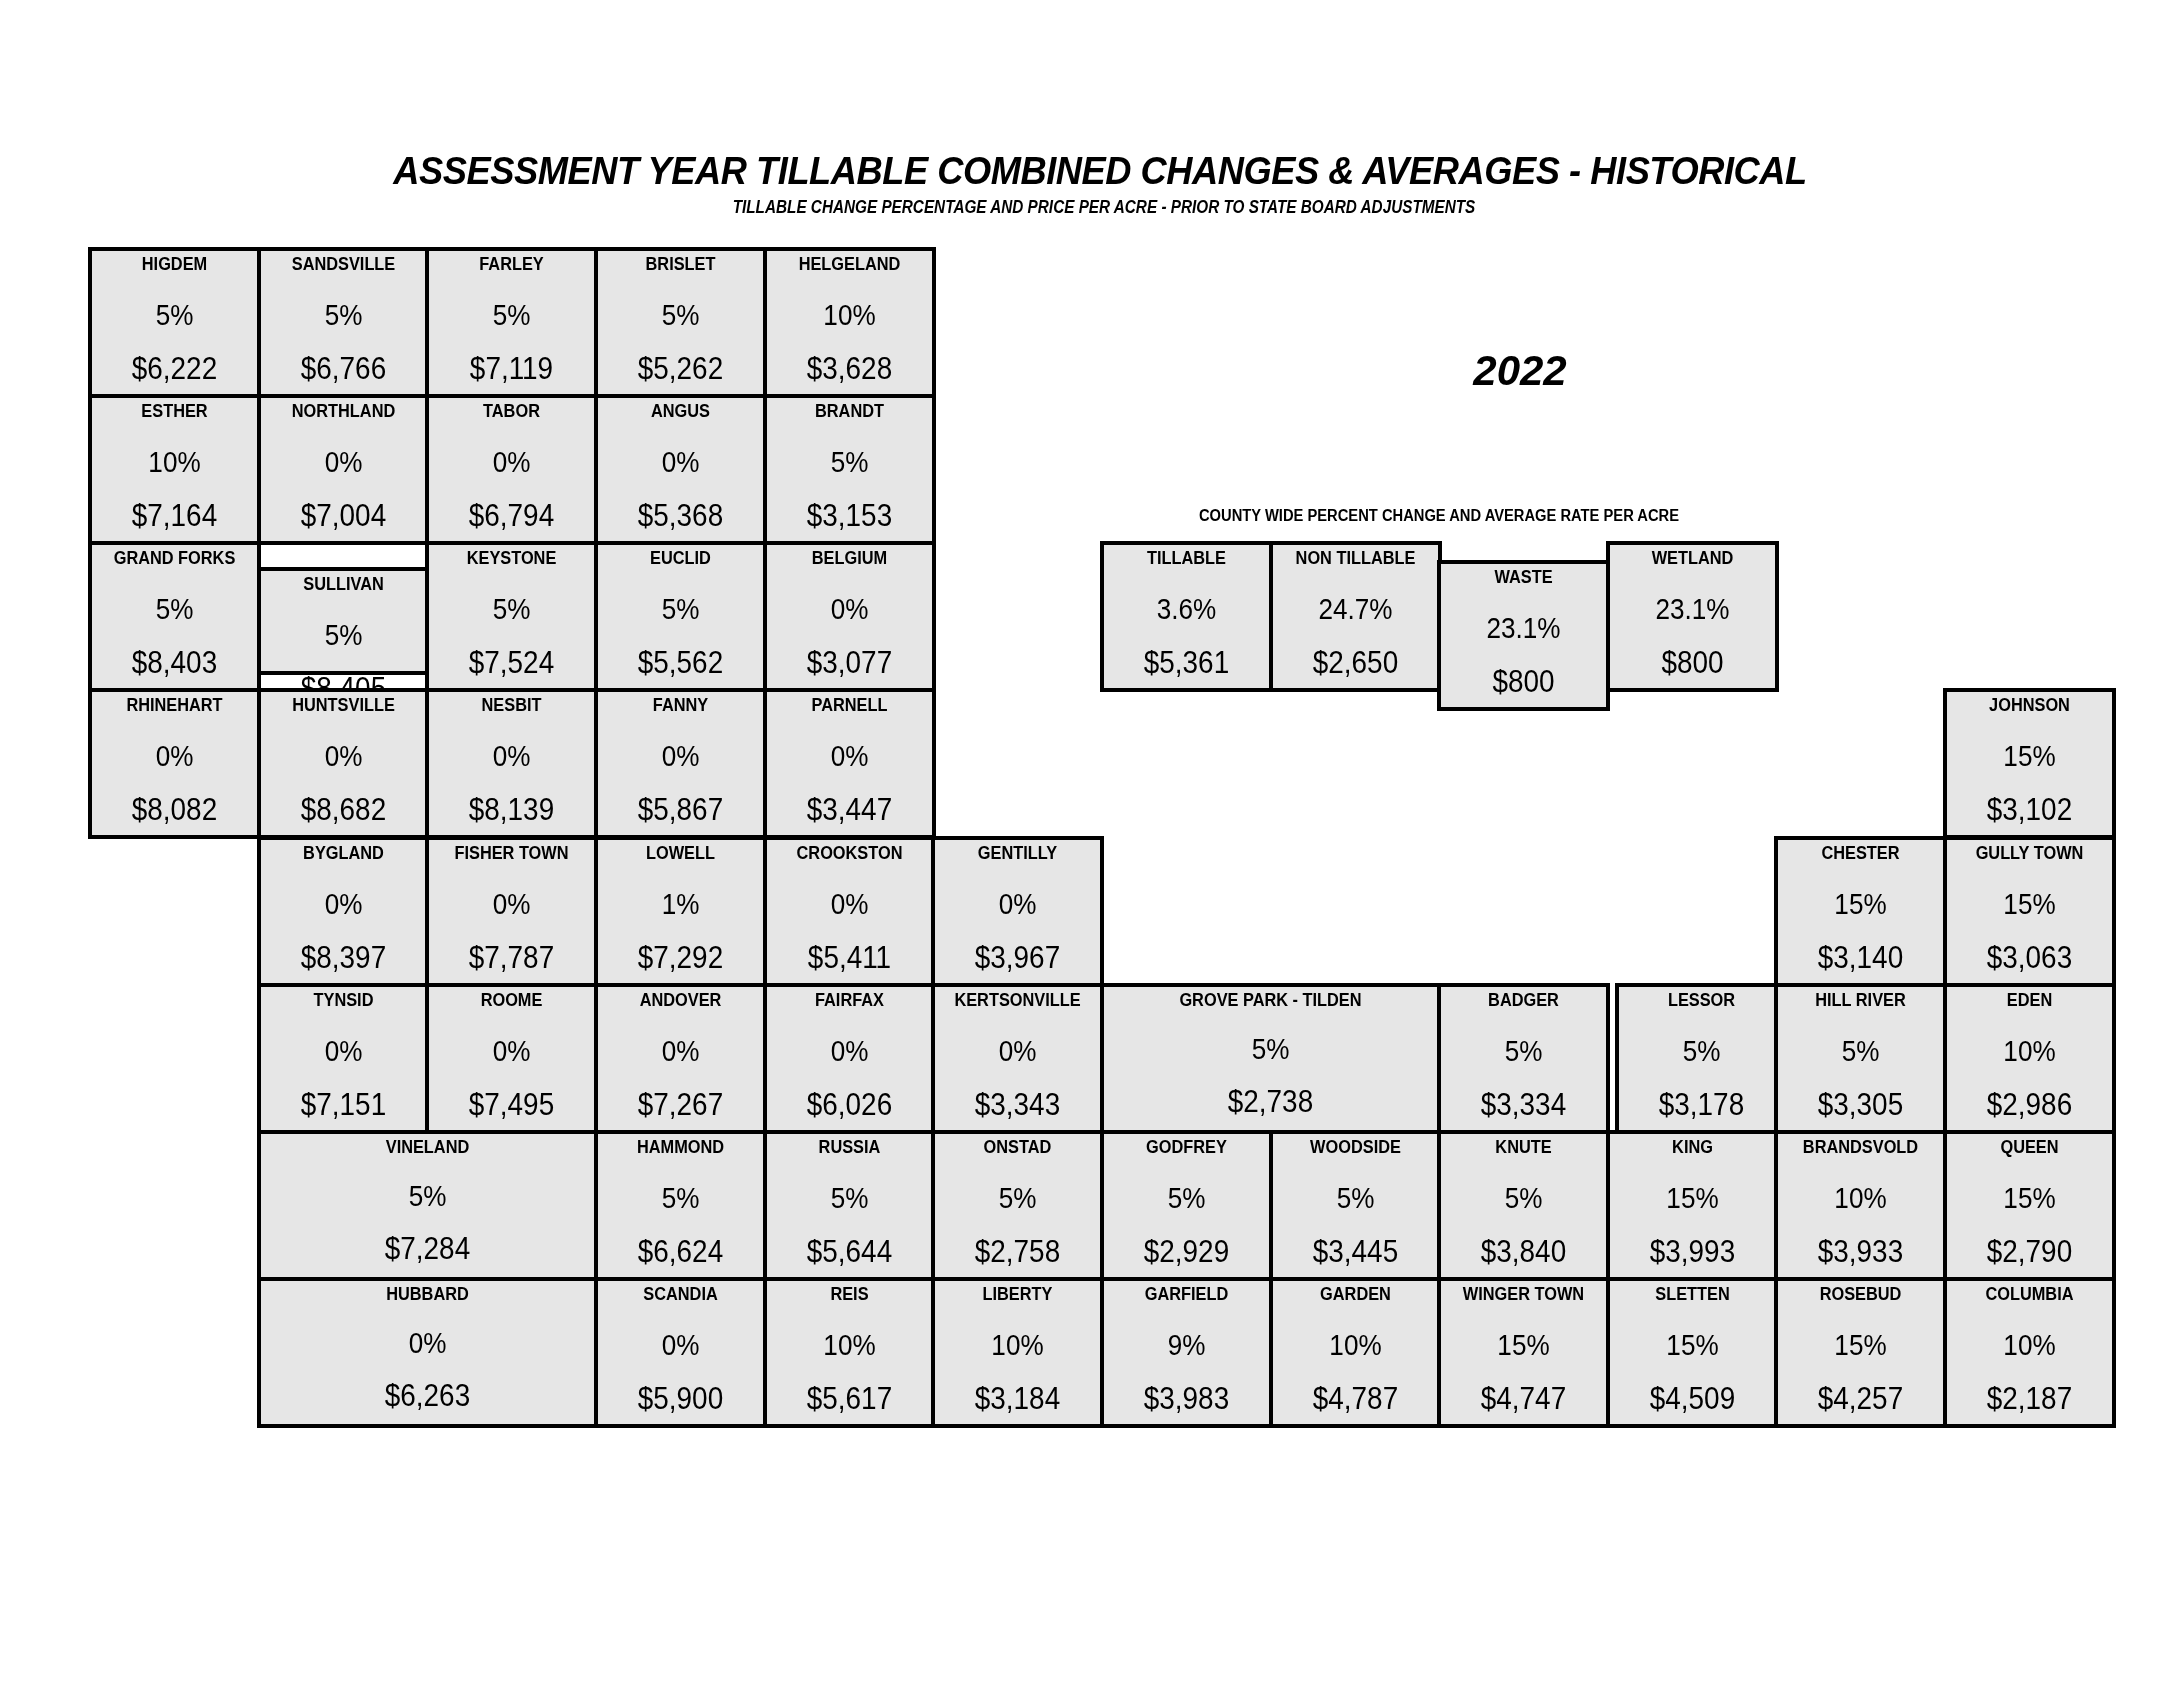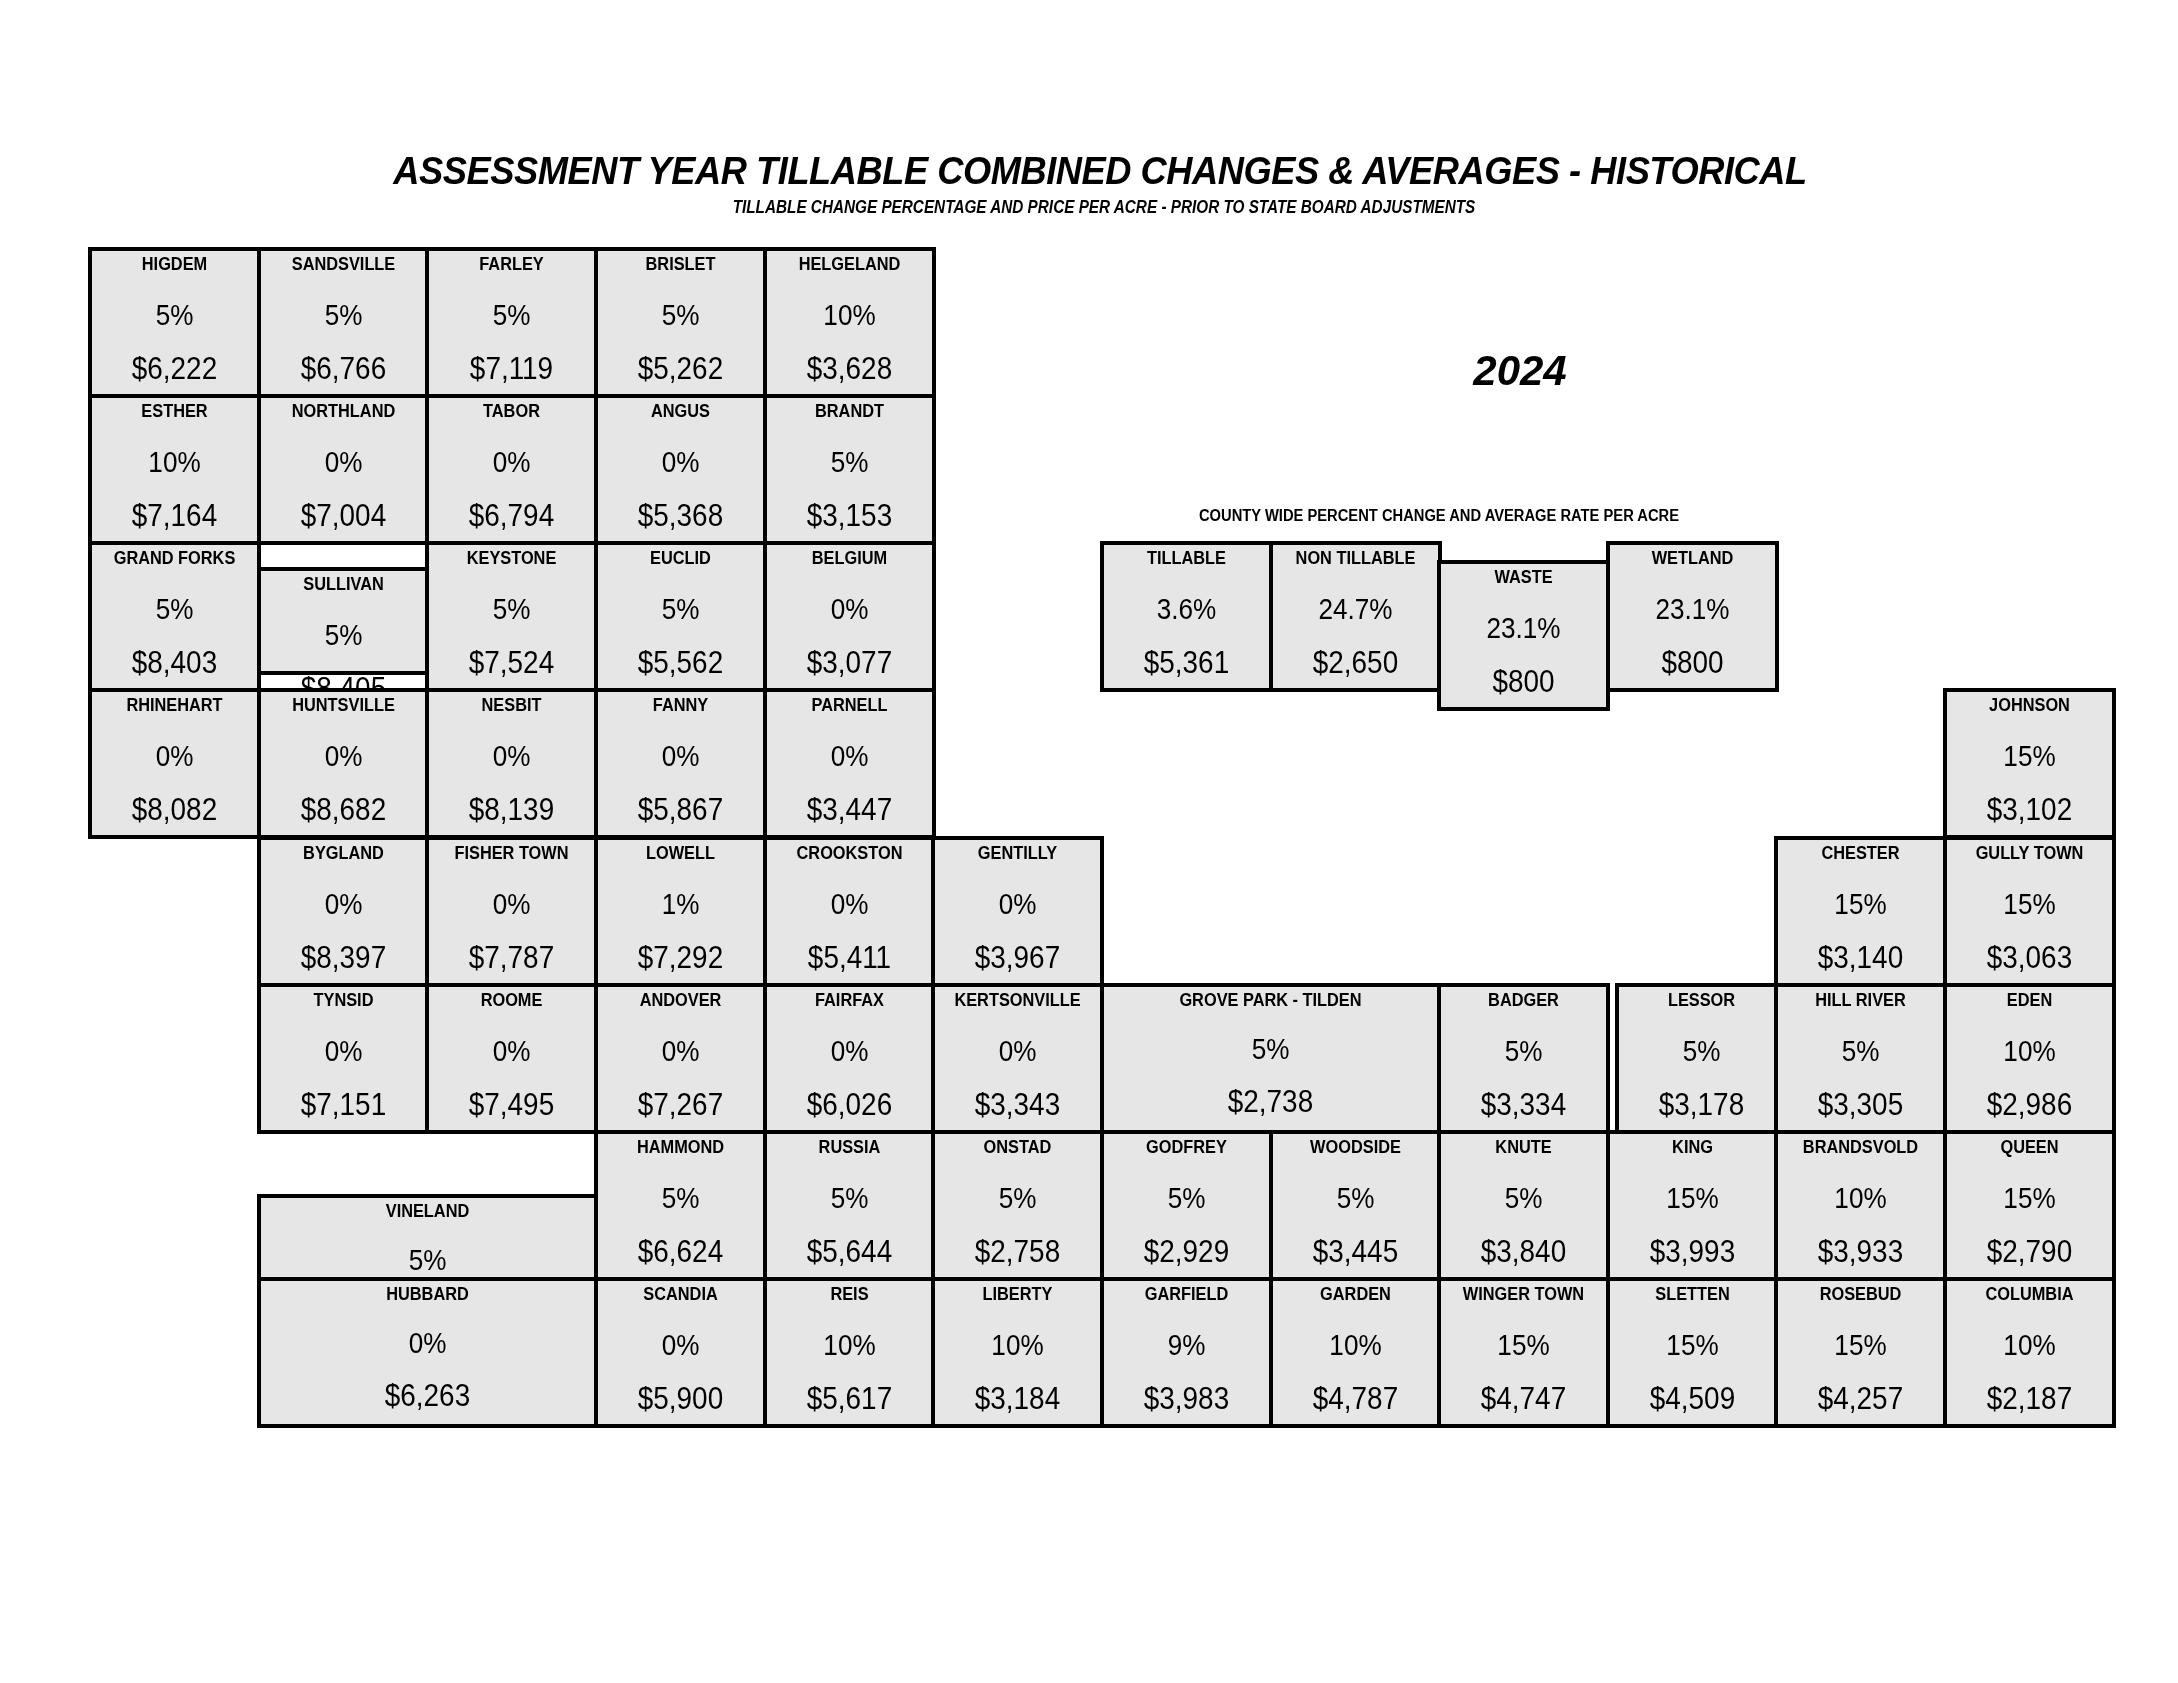--- a/index.html
+++ b/index.html
@@ -39,21 +39,21 @@
   }
   .cell.wide .pct { top: 46px; }
   .cell.wide .price { top: 97px; }
   .cell.cw .lbl { font-size: 19px; }
 </style>
 </head>
 <body>
 
 <div class="title">ASSESSMENT YEAR TILLABLE COMBINED CHANGES &amp; AVERAGES - HISTORICAL</div>
 <div class="subtitle">TILLABLE CHANGE PERCENTAGE AND PRICE PER ACRE - PRIOR TO STATE BOARD ADJUSTMENTS</div>
-<div class="year">2024</div>
+<div class="year">2022</div>
 <div class="county-label">COUNTY WIDE PERCENT CHANGE AND AVERAGE RATE PER ACRE</div>
 
 <div id="township-grid">
     <div class="cell " style="left: 88px; top: 247px; width: 173px; height: 151px;">
       <div class="lbl">HIGDEM</div>
       <div class="pct">5%</div>
       <div class="price">$6,222</div>
     </div>
     <div class="cell " style="left: 257px; top: 247px; width: 173px; height: 151px;">
       <div class="lbl">SANDSVILLE</div>
@@ -233,21 +233,21 @@
     <div class="cell " style="left: 1774px; top: 983px; width: 173px; height: 151px;">
       <div class="lbl">HILL RIVER</div>
       <div class="pct">5%</div>
       <div class="price">$3,305</div>
     </div>
     <div class="cell " style="left: 1943px; top: 983px; width: 173px; height: 151px;">
       <div class="lbl">EDEN</div>
       <div class="pct">10%</div>
       <div class="price">$2,986</div>
     </div>
-    <div class="cell  wide" style="left: 257px; top: 1194px; width: 341px; height: 151px;">
+    <div class="cell  wide" style="left: 257px; top: 1130px; width: 341px; height: 151px;">
       <div class="lbl">VINELAND</div>
       <div class="pct">5%</div>
       <div class="price">$7,284</div>
     </div>
     <div class="cell " style="left: 594px; top: 1130px; width: 173px; height: 151px;">
       <div class="lbl">HAMMOND</div>
       <div class="pct">5%</div>
       <div class="price">$6,624</div>
     </div>
     <div class="cell " style="left: 763px; top: 1130px; width: 173px; height: 151px;">

